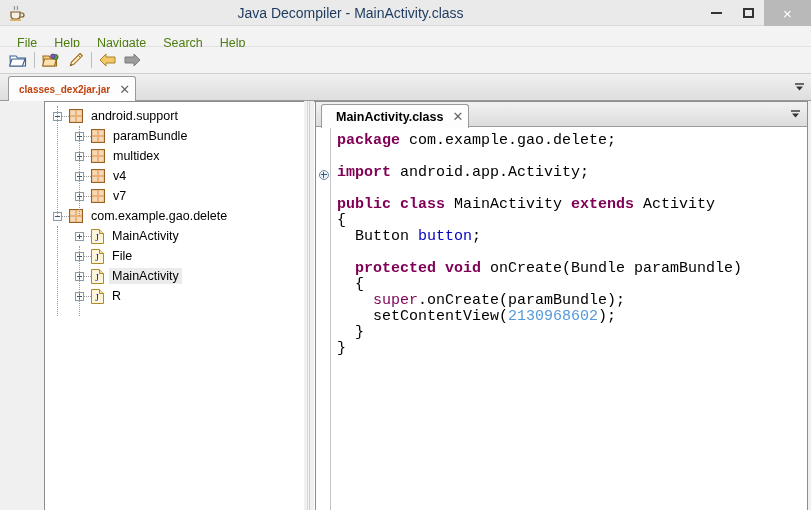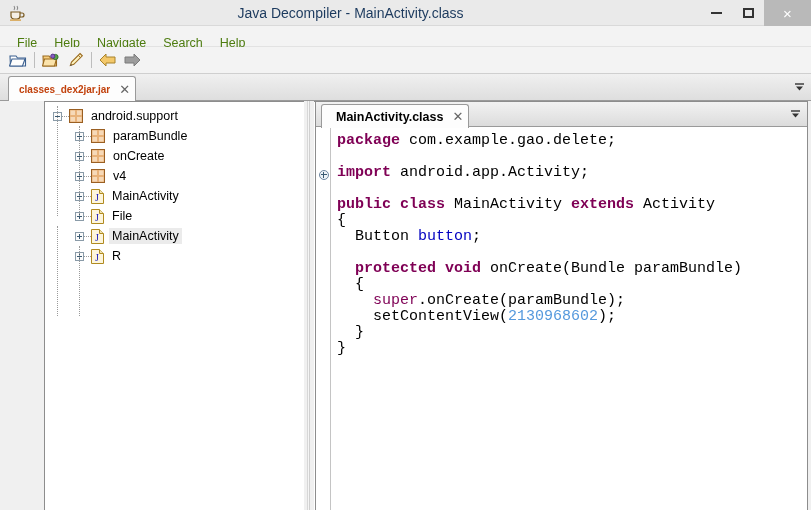--- a/index.html
+++ b/index.html
@@ -300,33 +300,57 @@
         <div class="tree-row" style="padding-left: 30px;">
           <span class="toggle plus"></span>
           <span class="dotline"></span>
           <span class="pkg-icon"><svg viewBox="0 0 14 14" width="14" height="14">
               <rect x="0.5" y="0.5" width="13" height="13" fill="#e8b27a" stroke="#9a5f22" stroke-width="1"></rect>
               <rect x="1.5" y="1.5" width="4.5" height="4.5" fill="#f6d9b8"></rect>
               <rect x="8" y="1.5" width="4.5" height="4.5" fill="#f6d9b8"></rect>
               <rect x="1.5" y="8" width="4.5" height="4.5" fill="#f6d9b8"></rect>
               <rect x="8" y="8" width="4.5" height="4.5" fill="#f6d9b8"></rect>
             </svg></span>
-          <span class="row-label">onCreate</span>
+          <span class="row-label">multidex</span>
         </div>
         <div class="tree-row" style="padding-left: 30px;">
           <span class="toggle plus"></span>
           <span class="dotline"></span>
           <span class="pkg-icon"><svg viewBox="0 0 14 14" width="14" height="14">
               <rect x="0.5" y="0.5" width="13" height="13" fill="#e8b27a" stroke="#9a5f22" stroke-width="1"></rect>
               <rect x="1.5" y="1.5" width="4.5" height="4.5" fill="#f6d9b8"></rect>
               <rect x="8" y="1.5" width="4.5" height="4.5" fill="#f6d9b8"></rect>
               <rect x="1.5" y="8" width="4.5" height="4.5" fill="#f6d9b8"></rect>
               <rect x="8" y="8" width="4.5" height="4.5" fill="#f6d9b8"></rect>
             </svg></span>
           <span class="row-label">v4</span>
+        </div>
+        <div class="tree-row" style="padding-left: 30px;">
+          <span class="toggle plus"></span>
+          <span class="dotline"></span>
+          <span class="pkg-icon"><svg viewBox="0 0 14 14" width="14" height="14">
+              <rect x="0.5" y="0.5" width="13" height="13" fill="#e8b27a" stroke="#9a5f22" stroke-width="1"></rect>
+              <rect x="1.5" y="1.5" width="4.5" height="4.5" fill="#f6d9b8"></rect>
+              <rect x="8" y="1.5" width="4.5" height="4.5" fill="#f6d9b8"></rect>
+              <rect x="1.5" y="8" width="4.5" height="4.5" fill="#f6d9b8"></rect>
+              <rect x="8" y="8" width="4.5" height="4.5" fill="#f6d9b8"></rect>
+            </svg></span>
+          <span class="row-label">v7</span>
+        </div>
+        <div class="tree-row" style="padding-left: 8px;">
+          <span class="toggle"></span>
+          <span class="dotline"></span>
+          <span class="pkg-icon"><svg viewBox="0 0 14 14" width="14" height="14">
+              <rect x="0.5" y="0.5" width="13" height="13" fill="#e8b27a" stroke="#9a5f22" stroke-width="1"></rect>
+              <rect x="1.5" y="1.5" width="4.5" height="4.5" fill="#f6d9b8"></rect>
+              <rect x="8" y="1.5" width="4.5" height="4.5" fill="#f6d9b8"></rect>
+              <rect x="1.5" y="8" width="4.5" height="4.5" fill="#f6d9b8"></rect>
+              <rect x="8" y="8" width="4.5" height="4.5" fill="#f6d9b8"></rect>
+            </svg></span>
+          <span class="row-label">com.example.gao.delete</span>
         </div>
         <div class="tree-row" style="padding-left: 30px;">
           <span class="toggle plus"></span>
           <span class="dotline"></span>
           <span class="cls-icon"><svg viewBox="0 0 13 15" width="13" height="15">
               <path d="M0.5 0.5 h8 l4 4 v10 h-12 z" fill="#fdf6dd" stroke="#b08a20" stroke-width="1"></path>
               <path d="M8.5 0.5 v4 h4" fill="#f0e3ae" stroke="#b08a20" stroke-width="1"></path>
               <text x="4" y="12" font-family="Liberation Serif, serif" font-size="10" fill="#2222bb">J</text>
             </svg></span>
           <span class="row-label">MainActivity</span>

